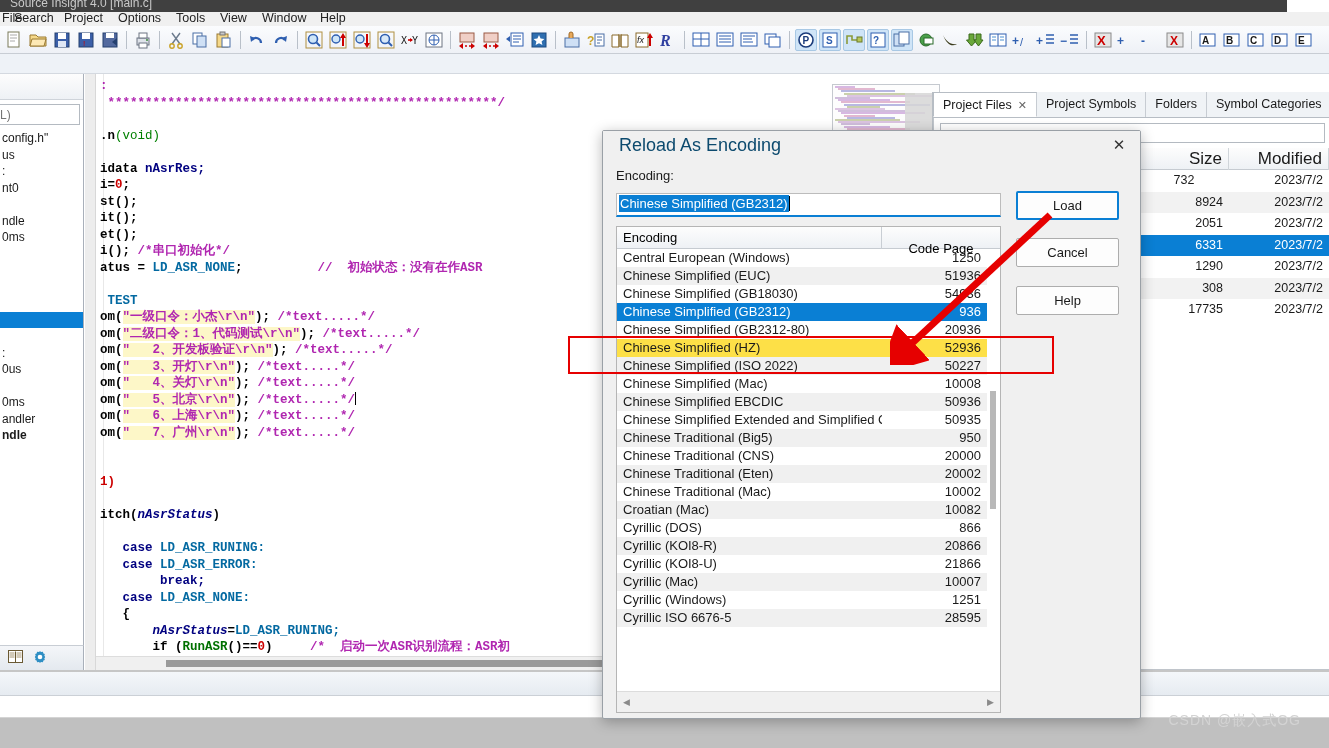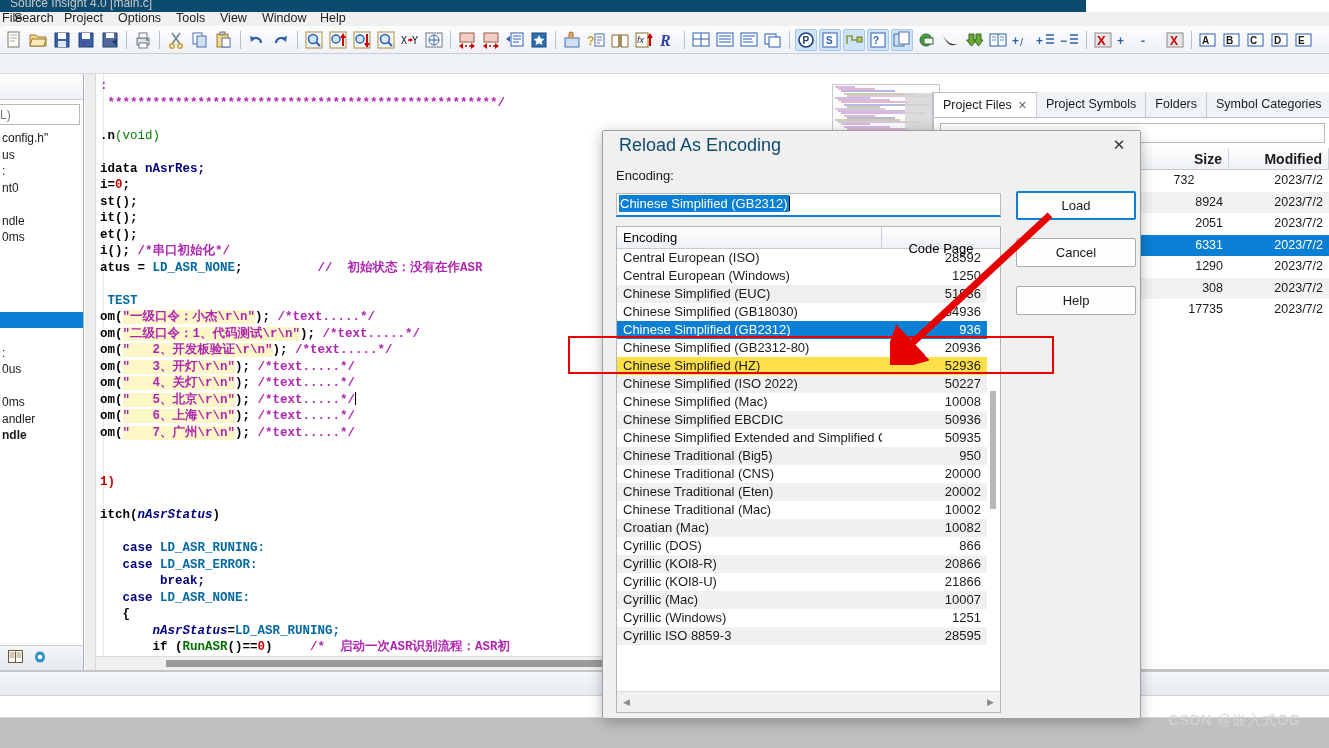--- a/index.html
+++ b/index.html
@@ -8,22 +8,22 @@
     width:1329px; height:748px;
     font-family:"Liberation Sans", sans-serif;
     font-size:12px;
     background:#ffffff;
     overflow:hidden;
     position:relative;
   }
 
   
   #titlebar{
-    position:absolute; left:0; top:0; width:1086px; height:12px;
-    background:#0c4a6e; overflow:hidden;
+    position:absolute; left:0; top:0; width:1287px; height:12px;
+    background:#404040; overflow:hidden;
   }
   #titlebar .tt{
     position:absolute; left:10px; top:-4px; font-size:12px; color:#c9c9c9;
     white-space:nowrap;
   }
 
   
   #menubar{
     position:absolute; left:0; top:12px; width:1329px; height:14px;
     background:#f0f0f0; border-bottom:0px;
@@ -170,22 +170,22 @@
   #rd-filter{
     position:absolute; left:6px; top:5px; width:385px; height:20px;
     border:1px solid #b4bac1; background:#fff;
   }
   #rd-header{
     position:absolute; left:0; top:30px; width:397px; height:22px;
     background:linear-gradient(#fdfdfd,#eef1f5); border-bottom:1px solid #c6cbd1;
     display:flex; align-items:center;
   }
   .rd-hc{
-    height:22px; line-height:22px; font-size:14px; color:#1a1a1a;
-    border-right:1px solid #d0d5da; padding:0 6px; white-space:nowrap;font-weight:bold;
+    height:22px; line-height:22px; font-size:17px; color:#1a1a1a;
+    border-right:1px solid #d0d5da; padding:0 6px; white-space:nowrap;
   }
   .rd-hc.num{ text-align:right; }
   #rd-rows{ position:absolute; left:0; top:52px; width:397px; height:500px;}
   .rd-row{
     height:21.5px; line-height:21.5px; font-size:12.5px; color:#1a1a1a;
     display:flex; align-items:center;
   }
   .rd-row.alt{ background:#f2f2f2; }
   .rd-row.sel{ background:#0a7fd4; color:#fff; }
   .rd-cell{ padding:0 6px; white-space:nowrap; overflow:hidden; }
@@ -230,21 +230,21 @@
     background:#fff; border:1px solid #bcbcbc; border-bottom:2px solid #0a7fd4;
     font-size:13px; padding:2px 2px;
   }
   #dlg-input .selv{
     background:#0a7fd4; color:#fff; padding:1px 1px;
   }
   #dlg-input .cur{
     display:inline-block; width:1px; height:15px; background:#000; vertical-align:-3px;
   }
   .dlg-btn{
-    position:absolute; left:413px; width:120px; height:29px;
+    position:absolute; left:413px; width:103px; height:29px;
     background:#fdfdfd; border:1px solid #adadad; border-radius:2px;
     display:flex; align-items:center; justify-content:center;
     font-size:13px; color:#1a1a1a;
   }
   .dlg-btn.primary{ border:2px solid #0a7fd4; }
   #btn-load{ top:60px; }
   #btn-cancel{ top:107px; }
   #btn-help{ top:155px; }
 
   #dlg-list{
@@ -810,24 +810,20 @@
   <div class="dlg-btn" id="btn-cancel">Cancel</div>
   <div class="dlg-btn" id="btn-help">Help</div>
 
   <div id="dlg-list">
     <div id="dlg-lh">
       <div class="hc1">Encoding</div>
       <div class="hc2">Code Page</div>
     </div>
     <div id="dlg-rows">
         <div class="dr">
-          <div class="n">Central European (ISO)</div>
-          <div class="cp">28592</div>
-        </div>
-        <div class="dr">
           <div class="n">Central European (Windows)</div>
           <div class="cp">1250</div>
         </div>
         <div class="dr alt">
           <div class="n">Chinese Simplified (EUC)</div>
           <div class="cp">51936</div>
         </div>
         <div class="dr">
           <div class="n">Chinese Simplified (GB18030)</div>
           <div class="cp">54936</div>
@@ -894,21 +890,21 @@
         </div>
         <div class="dr alt">
           <div class="n">Cyrillic (Mac)</div>
           <div class="cp">10007</div>
         </div>
         <div class="dr">
           <div class="n">Cyrillic (Windows)</div>
           <div class="cp">1251</div>
         </div>
         <div class="dr alt">
-          <div class="n">Cyrillic ISO 8859-3</div>
+          <div class="n">Cyrillic ISO 6676-5</div>
           <div class="cp">28595</div>
         </div>
       </div>
     <div id="dlg-vscroll">
       <div class="vt"></div>
     </div>
     <div id="dlg-hscroll">
       <span class="ar">◀</span>
       <span class="ar">▶</span>
     </div>

